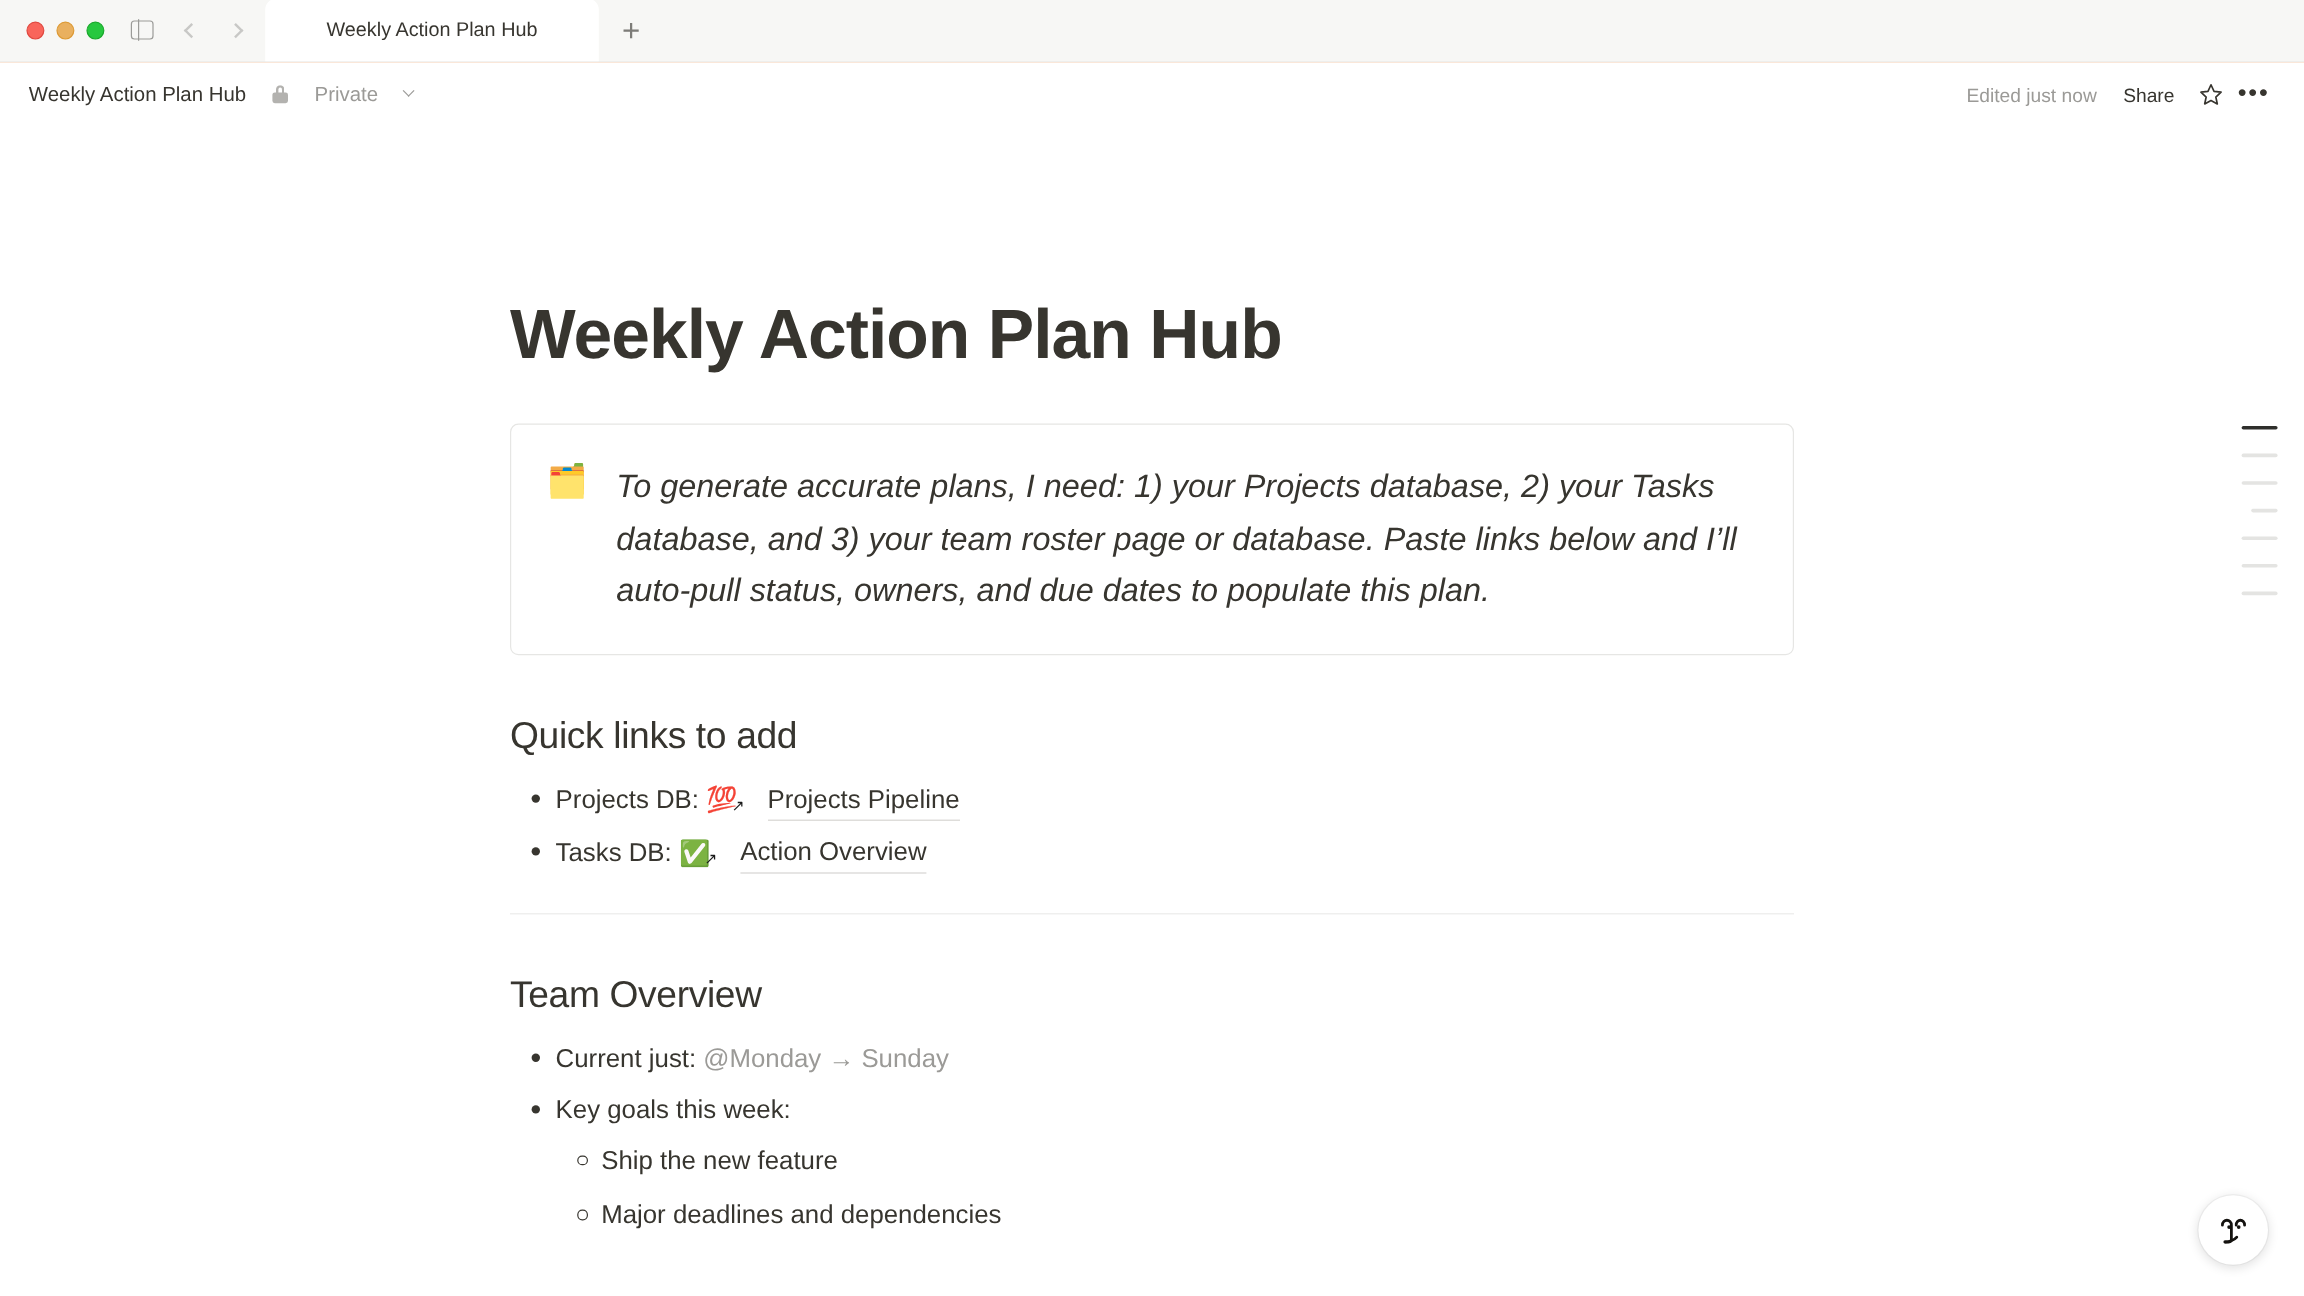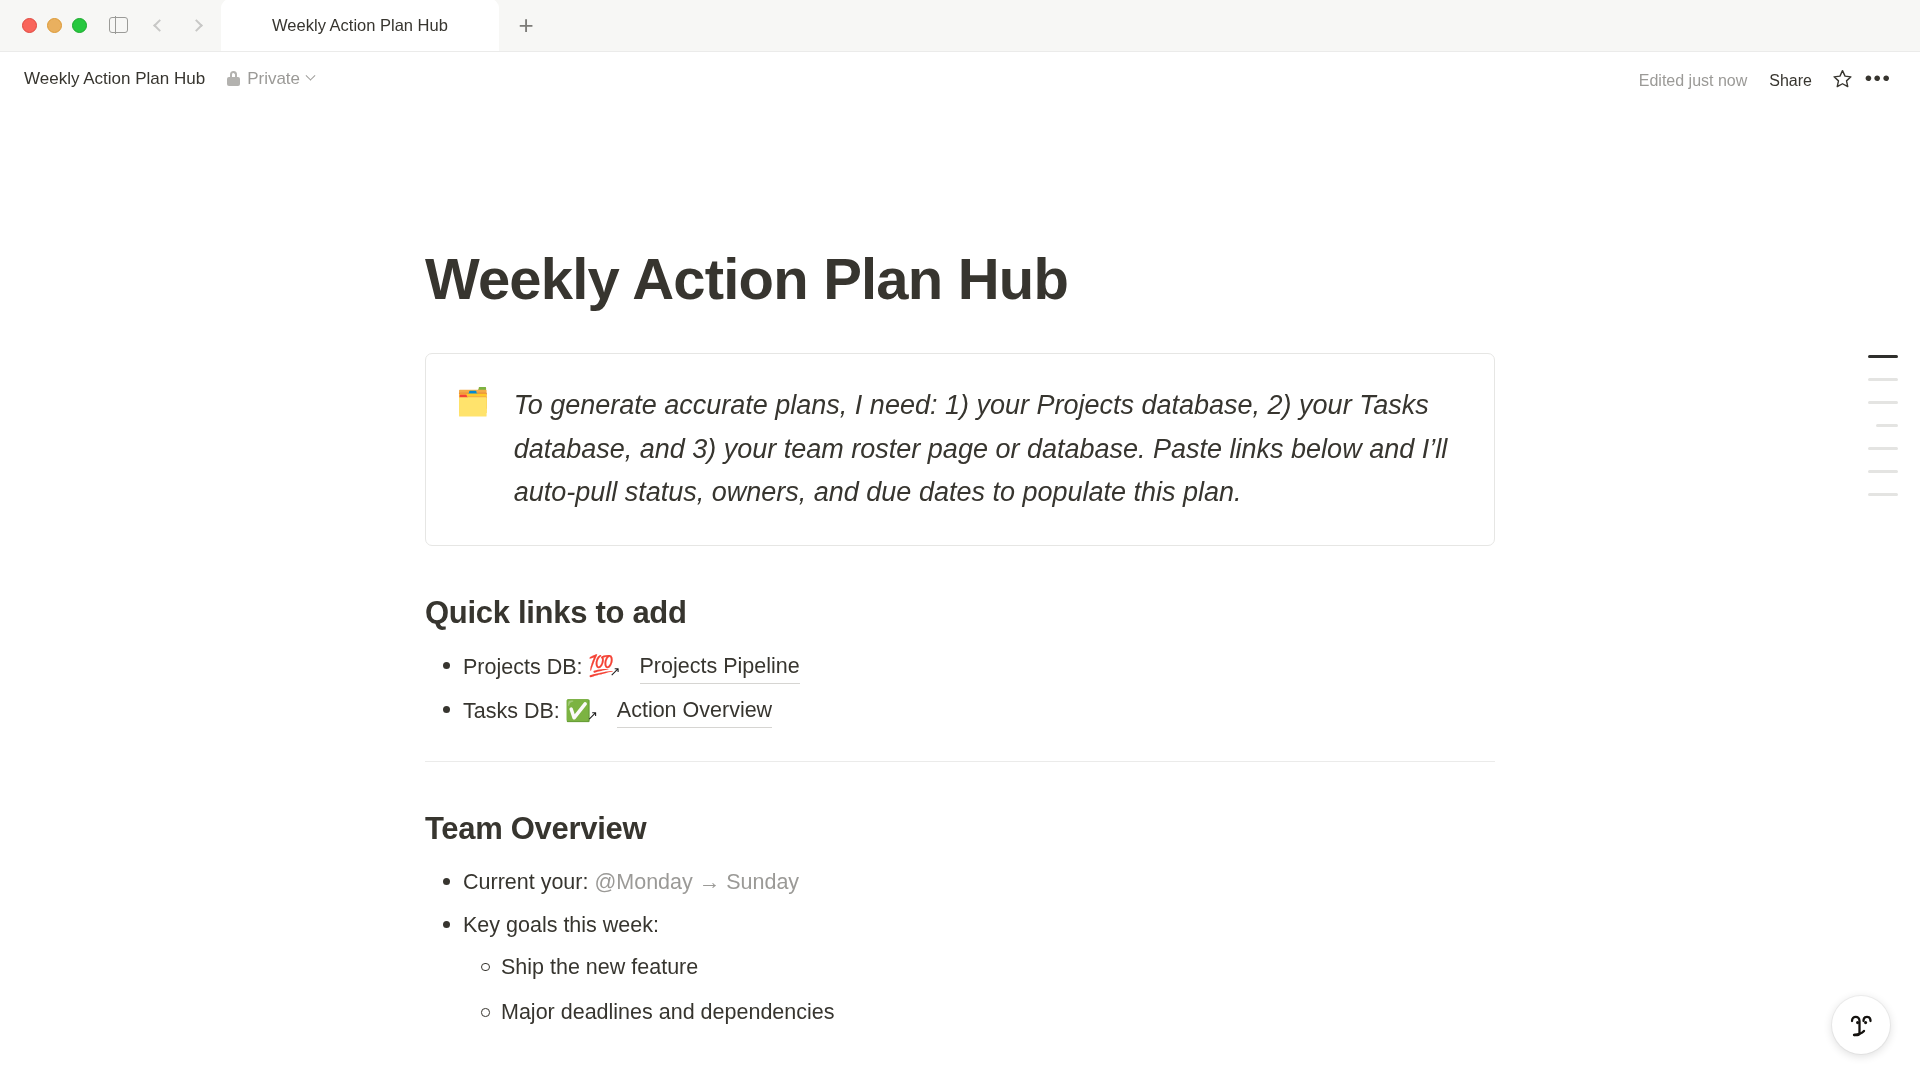--- a/index.html
+++ b/index.html
@@ -118,21 +118,21 @@
     position: relative;
   }
   .breadcrumb {
     font-size: 17px;
     color: #37352f;
     white-space: nowrap;
   }
   .privacy {
     display: flex;
     align-items: center;
-    gap: 7px;
+    gap: 22px;
     margin-left: 22px;
     color: #9b9a97;
     font-size: 17px;
   }
   .lock-icon {
     position: relative;
     width: 13px; height: 15px;
     display: inline-block;
   }
   .lock-icon .body {
@@ -228,21 +228,21 @@
   }
   .callout-text {
     font-size: 27px;
     line-height: 1.62;
     color: #37352f;
     font-style: italic;
   }
 
   .h2 {
     font-size: 31px;
-    font-weight: 700;
+    font-weight: 400;
     color: #37352f;
     letter-spacing: -0.3px;
     margin-bottom: 12px;
     line-height: 1.25;
   }
 
   ul.bullets {
     list-style: none;
     margin: 0; padding: 0;
   }
@@ -439,21 +439,21 @@
           </a>
         </li>
       </ul>
 
       <div class="divider"></div>
 
       <h2 class="h2">Team Overview</h2>
 
       <ul class="bullets">
         <li>
-          <span>Current your: </span><span class="muted-mention">@Monday → Sunday</span>
+          <span>Current just: </span><span class="muted-mention">@Monday → Sunday</span>
         </li>
         <li>
           <span>Key goals this week:</span>
           <ul class="subbullets">
             <li>Ship the new feature</li>
             <li>Major deadlines and dependencies</li>
           </ul>
         </li>
       </ul>
 

